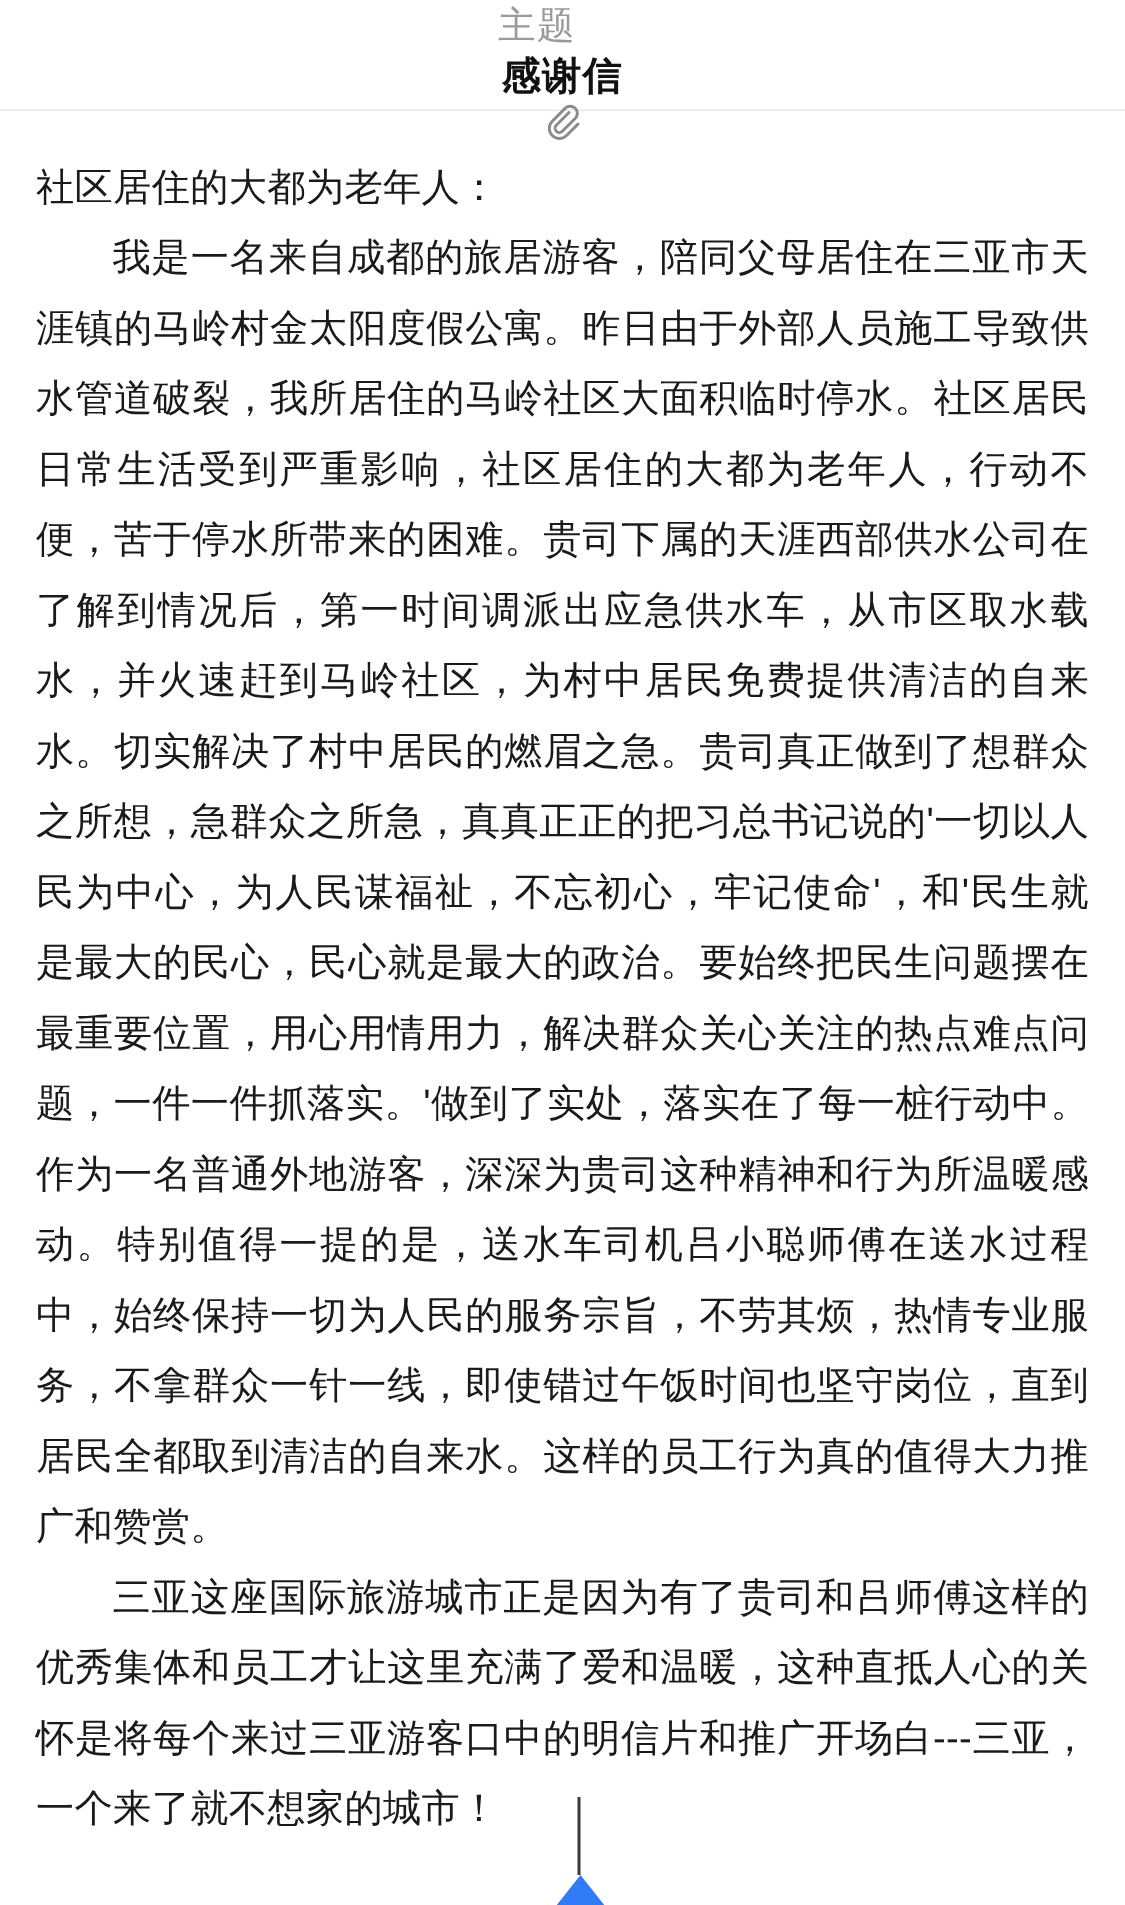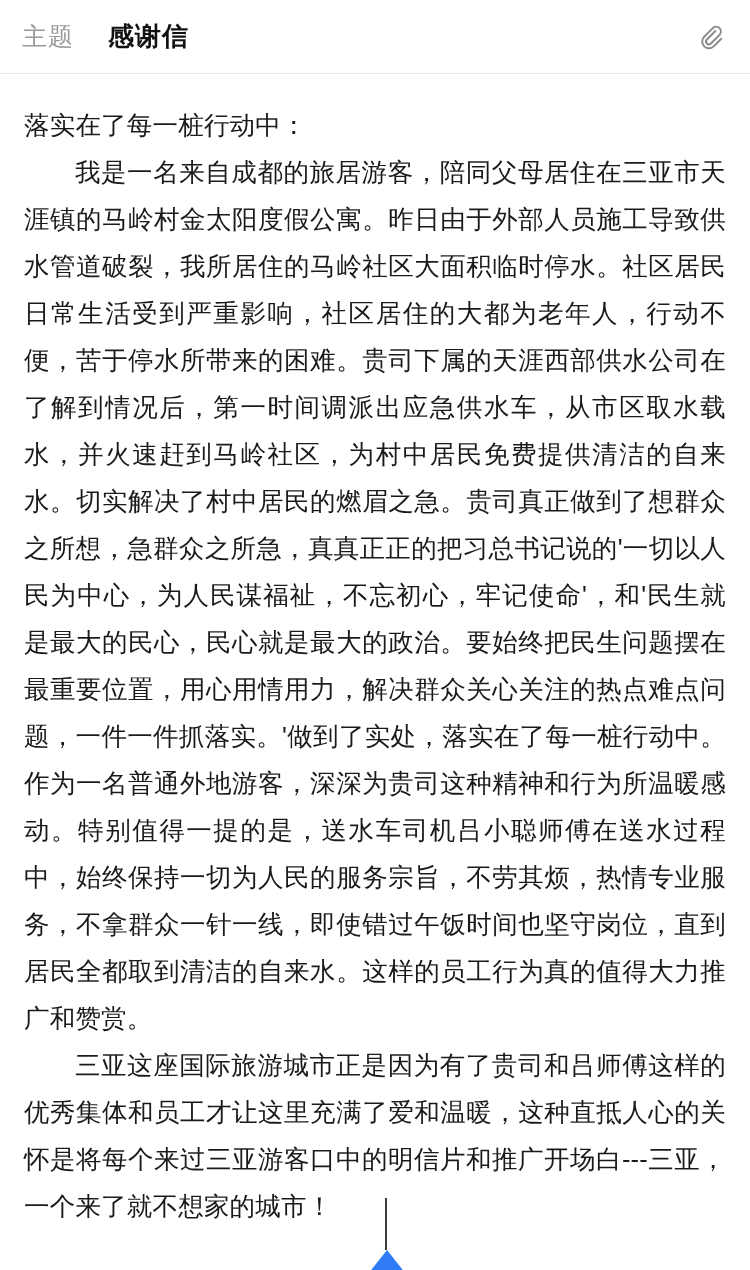--- a/index.html
+++ b/index.html
@@ -18,20 +18,21 @@
 
   
   .header {
     height: 74px;
     display: flex;
     align-items: center;
     padding: 0 22px;
     box-sizing: border-box;
     background: #ffffff;
     border-bottom: 1px solid #e8e8e8;
+    flex-direction: column;
   }
   .header-label {
     font-size: 25px;
     color: #9a9a9a;
     letter-spacing: 1px;
     margin-right: 34px;
     white-space: nowrap;
   }
   .header-title {
     font-size: 26px;
@@ -104,21 +105,21 @@
   <span class="header-title">感谢信</span>
   <span class="header-spacer"></span>
   <span class="attach-icon">
     <svg width="26" height="26" viewBox="0 0 24 24" fill="none" stroke="currentColor" stroke-width="1.8" stroke-linecap="round" stroke-linejoin="round">
       <path d="M16 6.5 8.2 14.3a2.6 2.6 0 0 0 3.7 3.7l8.2-8.2a4.4 4.4 0 0 0-6.2-6.2l-8.2 8.2a6.2 6.2 0 0 0 8.8 8.8l7-7"></path>
     </svg>
   </span>
 </div>
 
 <div class="letter">
-  <p class="p-salutation">落实在了每一桩行动中：</p>
+  <p class="p-salutation">社区居住的大都为老年人：</p>
   <p class="p-indent">我是一名来自成都的旅居游客，陪同父母居住在三亚市天涯镇的马岭村金太阳度假公寓。昨日由于外部人员施工导致供水管道破裂，我所居住的马岭社区大面积临时停水。社区居民日常生活受到严重影响，社区居住的大都为老年人，行动不便，苦于停水所带来的困难。贵司下属的天涯西部供水公司在了解到情况后，第一时间调派出应急供水车，从市区取水载水，并火速赶到马岭社区，为村中居民免费提供清洁的自来水。切实解决了村中居民的燃眉之急。贵司真正做到了想群众之所想，急群众之所急，真真正正的把习总书记说的'一切以人民为中心，为人民谋福祉，不忘初心，牢记使命'，和'民生就是最大的民心，民心就是最大的政治。要始终把民生问题摆在最重要位置，用心用情用力，解决群众关心关注的热点难点问题，一件一件抓落实。'做到了实处，落实在了每一桩行动中。作为一名普通外地游客，深深为贵司这种精神和行为所温暖感动。特别值得一提的是，送水车司机吕小聪师傅在送水过程中，始终保持一切为人民的服务宗旨，不劳其烦，热情专业服务，不拿群众一针一线，即使错过午饭时间也坚守岗位，直到居民全都取到清洁的自来水。这样的员工行为真的值得大力推广和赞赏。</p>
   <p class="p-indent">三亚这座国际旅游城市正是因为有了贵司和吕师傅这样的优秀集体和员工才让这里充满了爱和温暖，这种直抵人心的关怀是将每个来过三亚游客口中的明信片和推广开场白---三亚，一个来了就不想家的城市！</p>
 
 </div>
 
 <div class="bottom-marker">
   <div class="cursor-line"></div>
   <div class="scroll-triangle"></div>
 </div>
 

